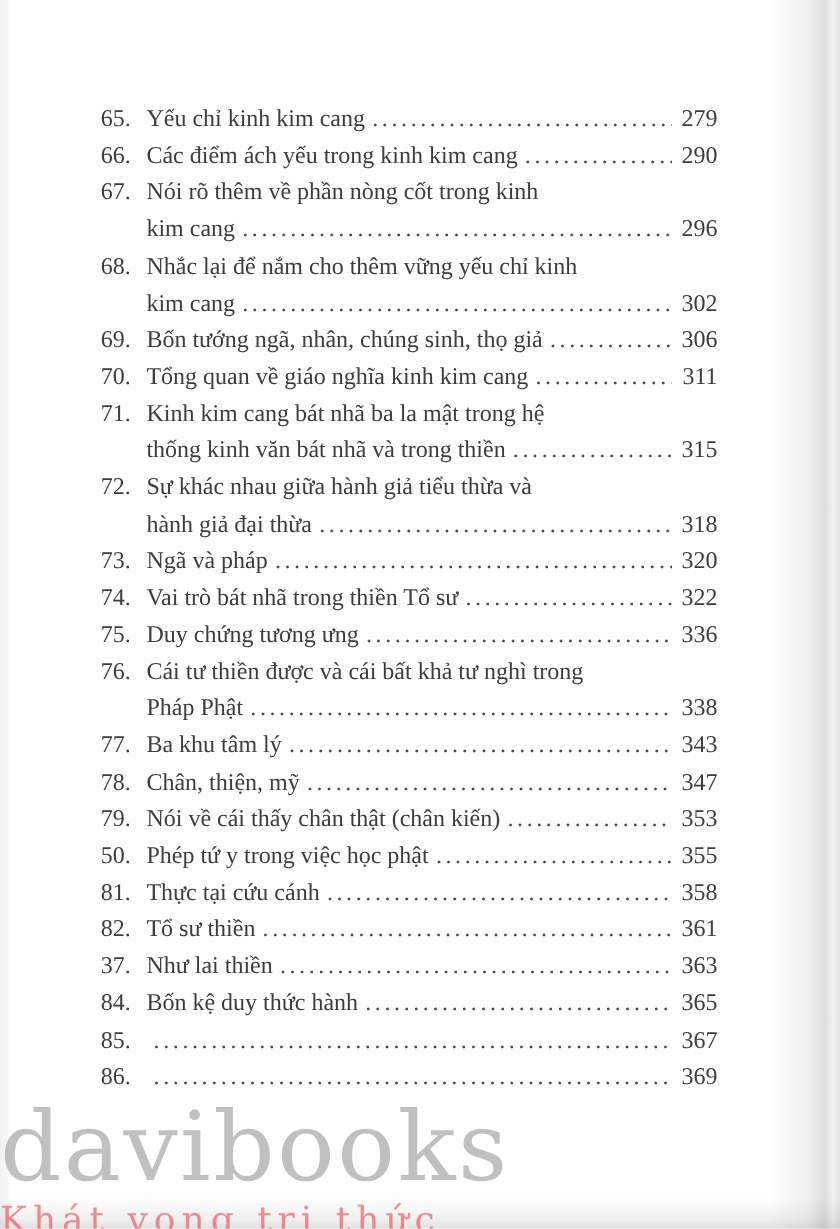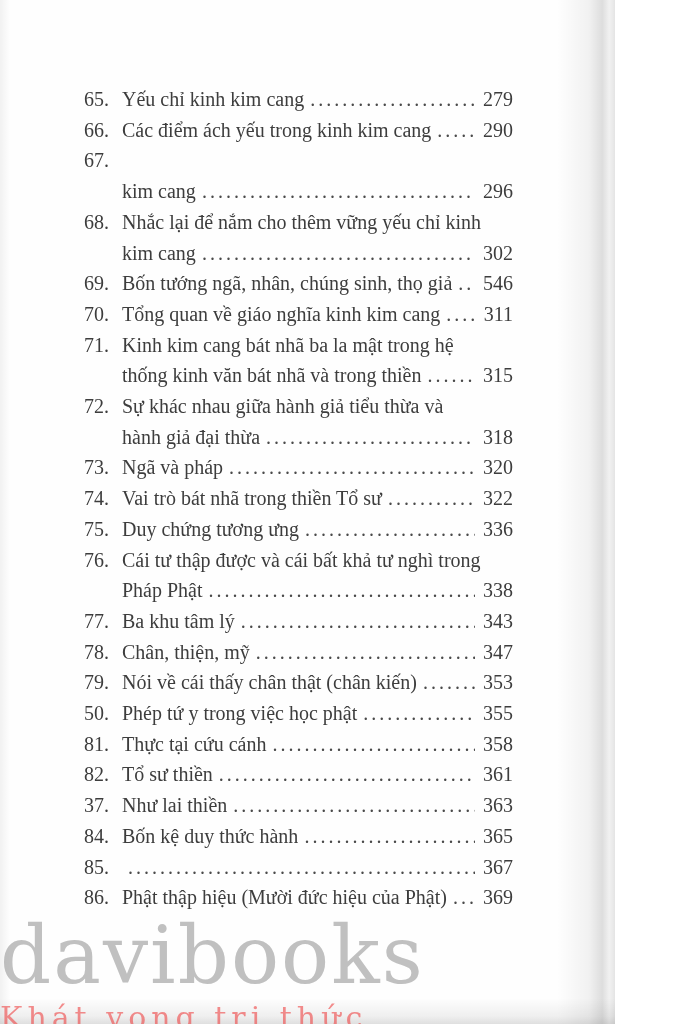--- a/index.html
+++ b/index.html
@@ -1,18 +1,18 @@
 <!DOCTYPE html>
 <html><head>
 <meta charset="utf-8">
 <style>
   html,body{margin:0;padding:0;background:#ffffff;}
   .page{
     position:relative;
-    width:615px;height:1024px;
+    width:700px;height:1024px;
     background:#fefefe;
     overflow:hidden;
     font-family:"Liberation Serif","DejaVu Serif",serif;
     color:#3d3d3d;
   }
   
   .edge-right{
     position:absolute;top:0;right:0;width:58px;height:100%;
     background:linear-gradient(to right, rgba(0,0,0,0) 0%, rgba(0,0,0,0.05) 55%, rgba(0,0,0,0.13) 78%, rgba(0,0,0,0.05) 90%, rgba(0,0,0,0.10) 100%);
     pointer-events:none;
@@ -103,20 +103,21 @@
         <div class="line">
           <span class="num">66.</span>
           <span class="txt">Các điểm ách yếu trong kinh kim cang</span>
           <span class="leader">............................................................................................................................................</span>
           <span class="pg">290</span>
         </div>
       </div>
       <div class="entry">
         <div class="line">
           <span class="num">67.</span>
+          <span class="txt">Nói rõ thêm về phần nòng cốt trong kinh</span>
         </div>
         <div class="line">
           <span class="num"></span>
           <span class="txt">kim cang</span>
           <span class="leader">............................................................................................................................................</span>
           <span class="pg">296</span>
         </div>
       </div>
       <div class="entry">
         <div class="line">
@@ -128,21 +129,21 @@
           <span class="txt">kim cang</span>
           <span class="leader">............................................................................................................................................</span>
           <span class="pg">302</span>
         </div>
       </div>
       <div class="entry">
         <div class="line">
           <span class="num">69.</span>
           <span class="txt">Bốn tướng ngã, nhân, chúng sinh, thọ giả</span>
           <span class="leader">............................................................................................................................................</span>
-          <span class="pg">546</span>
+          <span class="pg">306</span>
         </div>
       </div>
       <div class="entry">
         <div class="line">
           <span class="num">70.</span>
           <span class="txt">Tổng quan về giáo nghĩa kinh kim cang</span>
           <span class="leader">............................................................................................................................................</span>
           <span class="pg">311</span>
         </div>
       </div>
@@ -190,21 +191,21 @@
         <div class="line">
           <span class="num">75.</span>
           <span class="txt">Duy chứng tương ưng</span>
           <span class="leader">............................................................................................................................................</span>
           <span class="pg">336</span>
         </div>
       </div>
       <div class="entry">
         <div class="line">
           <span class="num">76.</span>
-          <span class="txt">Cái tư thập được và cái bất khả tư nghì trong</span>
+          <span class="txt">Cái tư thiền được và cái bất khả tư nghì trong</span>
         </div>
         <div class="line">
           <span class="num"></span>
           <span class="txt">Pháp Phật</span>
           <span class="leader">............................................................................................................................................</span>
           <span class="pg">338</span>
         </div>
       </div>
       <div class="entry">
         <div class="line">
@@ -273,21 +274,20 @@
       <div class="entry">
         <div class="line">
           <span class="num">85.</span>
           <span class="leader">............................................................................................................................................</span>
           <span class="pg">367</span>
         </div>
       </div>
       <div class="entry">
         <div class="line">
           <span class="num">86.</span>
-          <span class="txt">Phật thập hiệu (Mười đức hiệu của Phật)</span>
           <span class="leader">............................................................................................................................................</span>
           <span class="pg">369</span>
         </div>
       </div>
     </div>
 
   <div class="watermark">
     <div class="wm-name">davibooks</div>
     <div class="wm-slogan">Khát vọng tri thức</div>
   </div>

